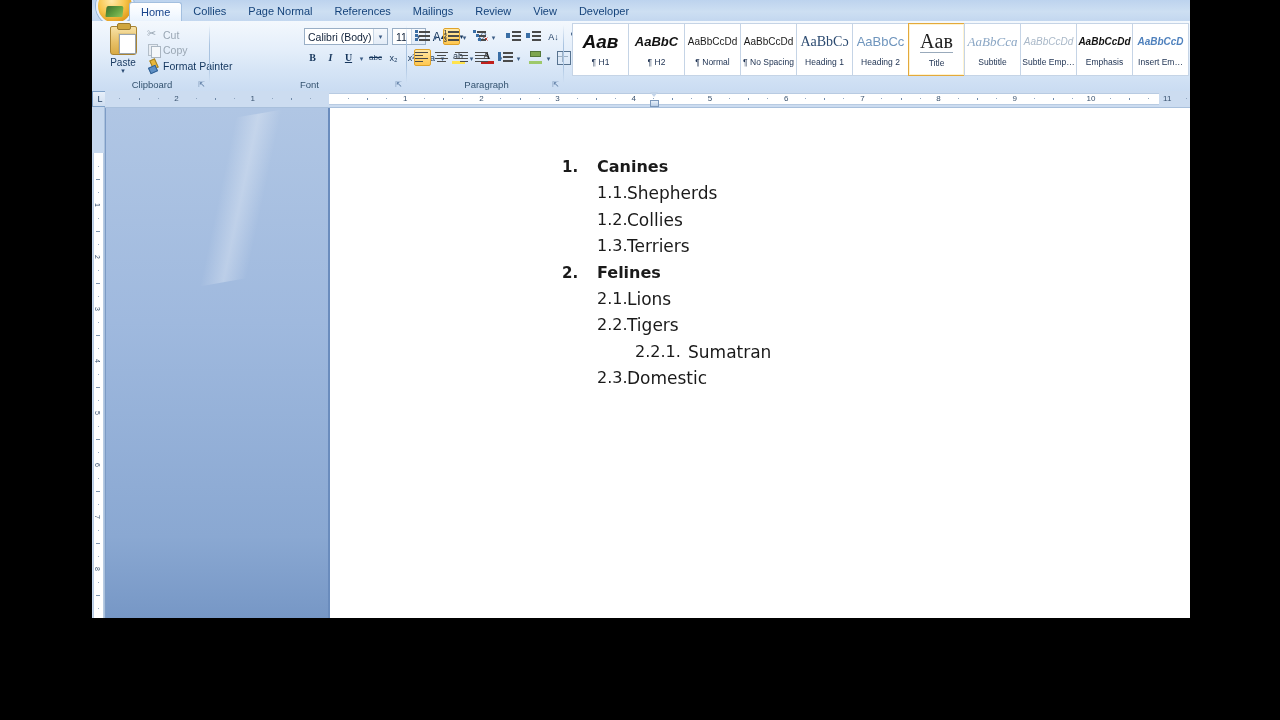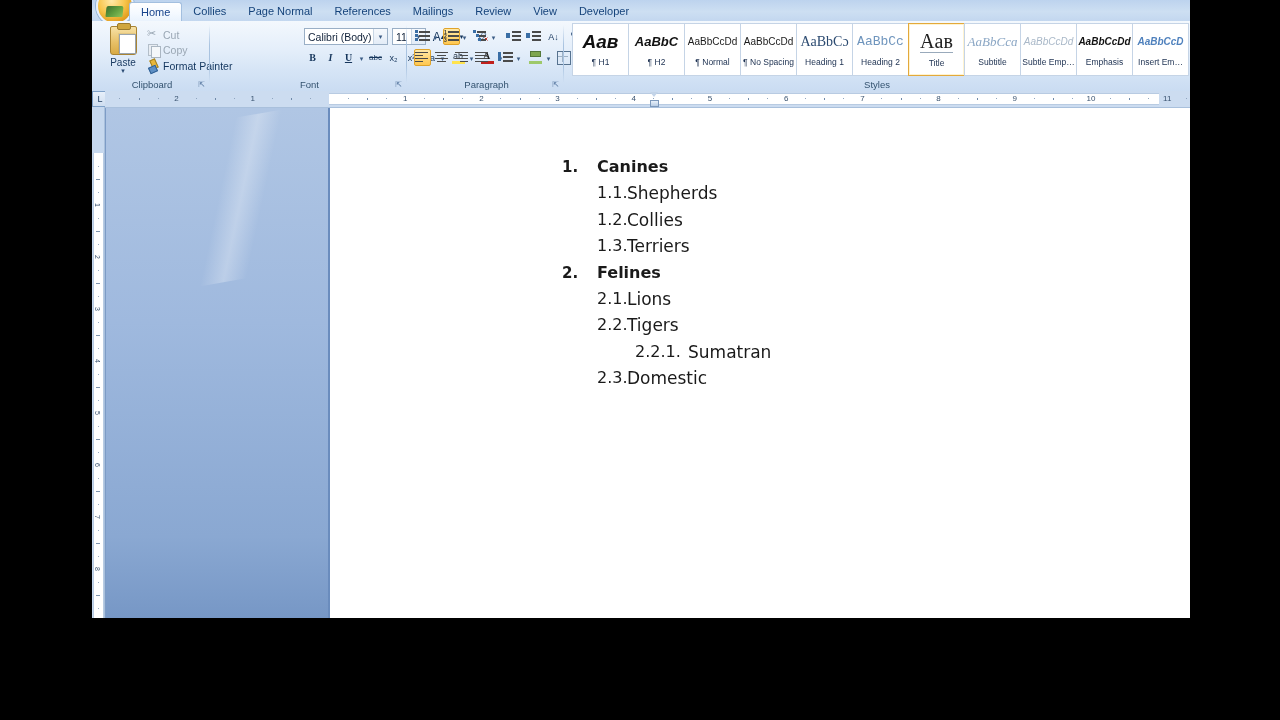--- a/index.html
+++ b/index.html
@@ -330,21 +330,21 @@
     white-space: nowrap;
     overflow: hidden;
     max-width: 54px;
     text-align: center;
   }
   .s-h1 { font-weight: bold; font-style: italic; font-size: 19px; color: #111; font-family: "Liberation Sans", sans-serif;}
   .s-h2 { font-weight: bold; font-style: italic; font-size: 13px; color: #111; }
   .s-normal { font-size: 10px; color: #1a1a1a; }
   .s-nospacing { font-size: 10px; color: #1a1a1a; }
   .s-heading1 { font-family: "Liberation Serif", serif; font-size: 14px; color: #2b4a70; }
-  .s-heading2 { font-family: Liberation Mono, monospace; font-size: 13px; color: #6f95bd; }
+  .s-heading2 { font-family: Liberation Sans, sans-serif; font-size: 13px; color: #6f95bd; }
   .s-title { font-family: "Liberation Serif", serif; font-size: 20px; color: #222; }
   .s-title-wrap { border-bottom: 1px solid #9ab; padding-bottom: 1px; }
   .s-subtitle { font-family: "Liberation Serif", serif; font-style: italic; font-size: 13px; color: #8aa6c4; }
   .s-subtleemp { font-style: italic; font-size: 10px; color: #a9b8c8; }
   .s-emphasis { font-style: italic; font-weight: bold; font-size: 10px; color: #111; }
   .s-intenseemp { font-style: italic; font-weight: bold; font-size: 10px; color: #4f81bd; }
 
   
   .docarea {
     position: absolute;
@@ -810,21 +810,20 @@
           </div>
           <div class="style-item">
             <div class="style-sample s-emphasis">AaBbCcDd</div>
             <div class="style-name">Emphasis</div>
           </div>
           <div class="style-item">
             <div class="style-sample s-intenseemp">AaBbCcD</div>
             <div class="style-name">Insert Em…</div>
           </div>
         </div>
-      <div class="group-label">Styles</div>
     </div>
   </div>
 
   <div class="docarea">
 
     <div class="tabselector">L</div>
 
     <div class="hruler">
       <div class="rule-bg" style="left:0; width:224px;"></div>
       <div class="rule-white" style="left:224px; width:830px;"></div>

